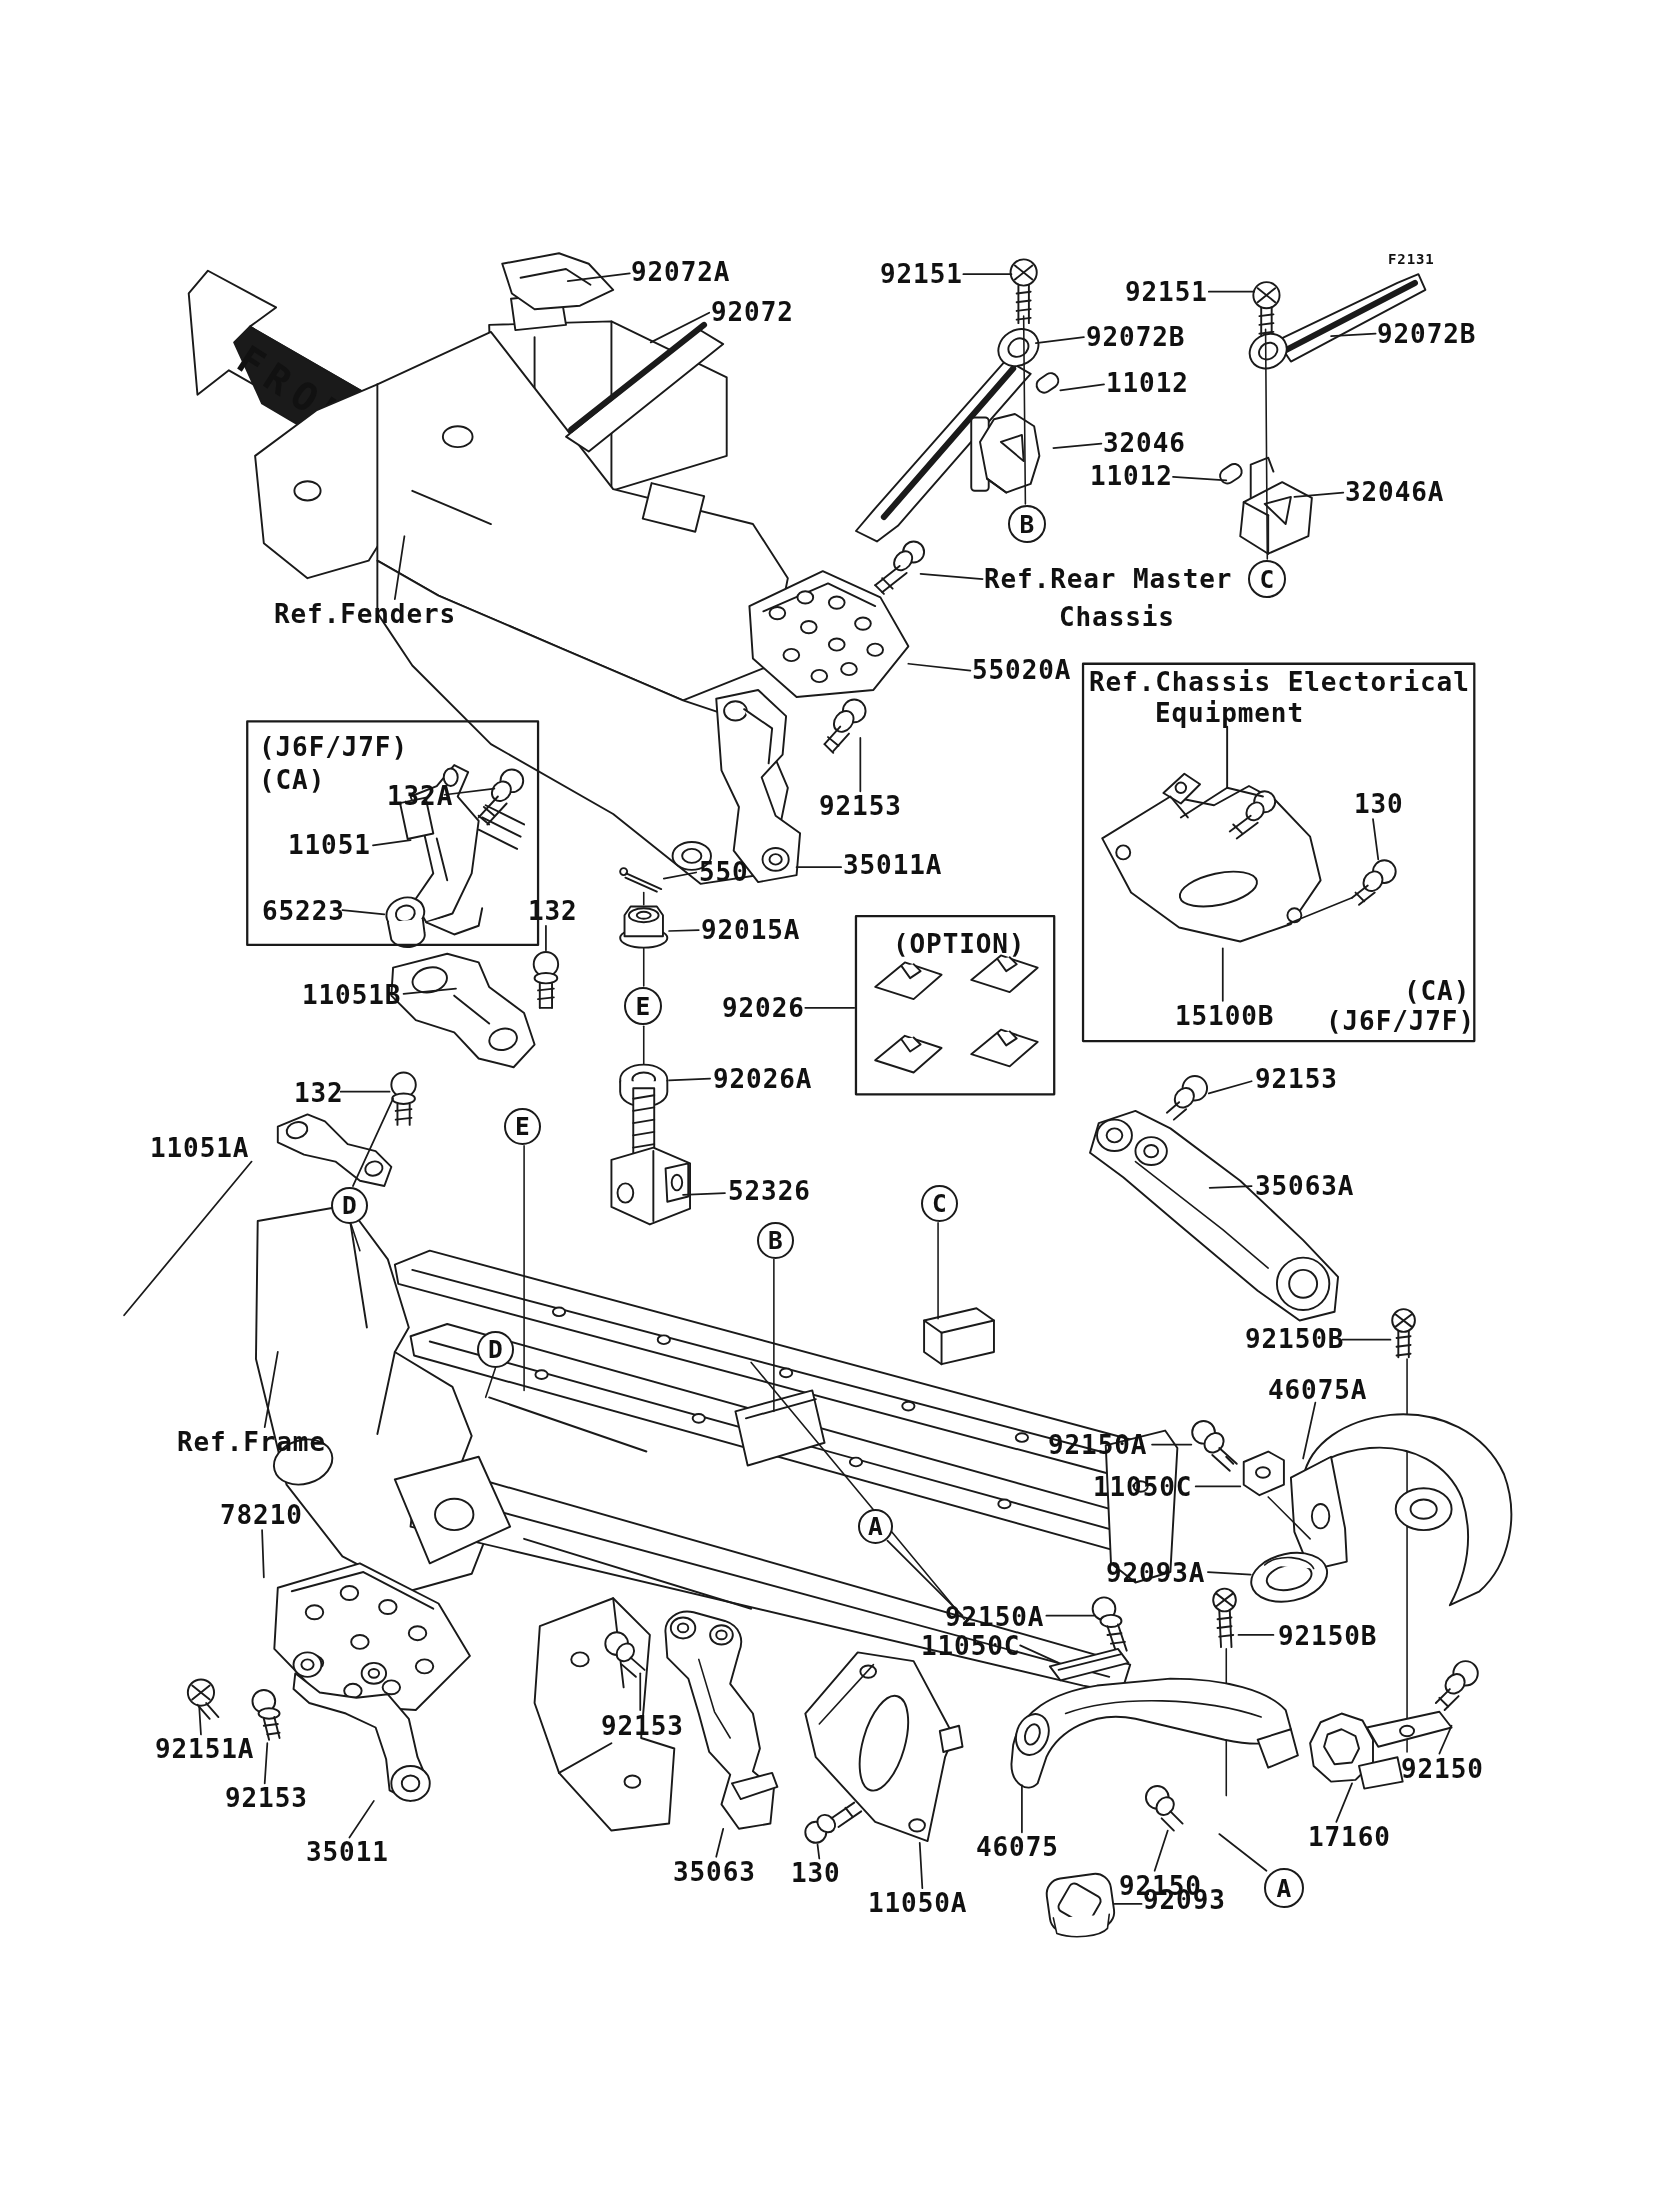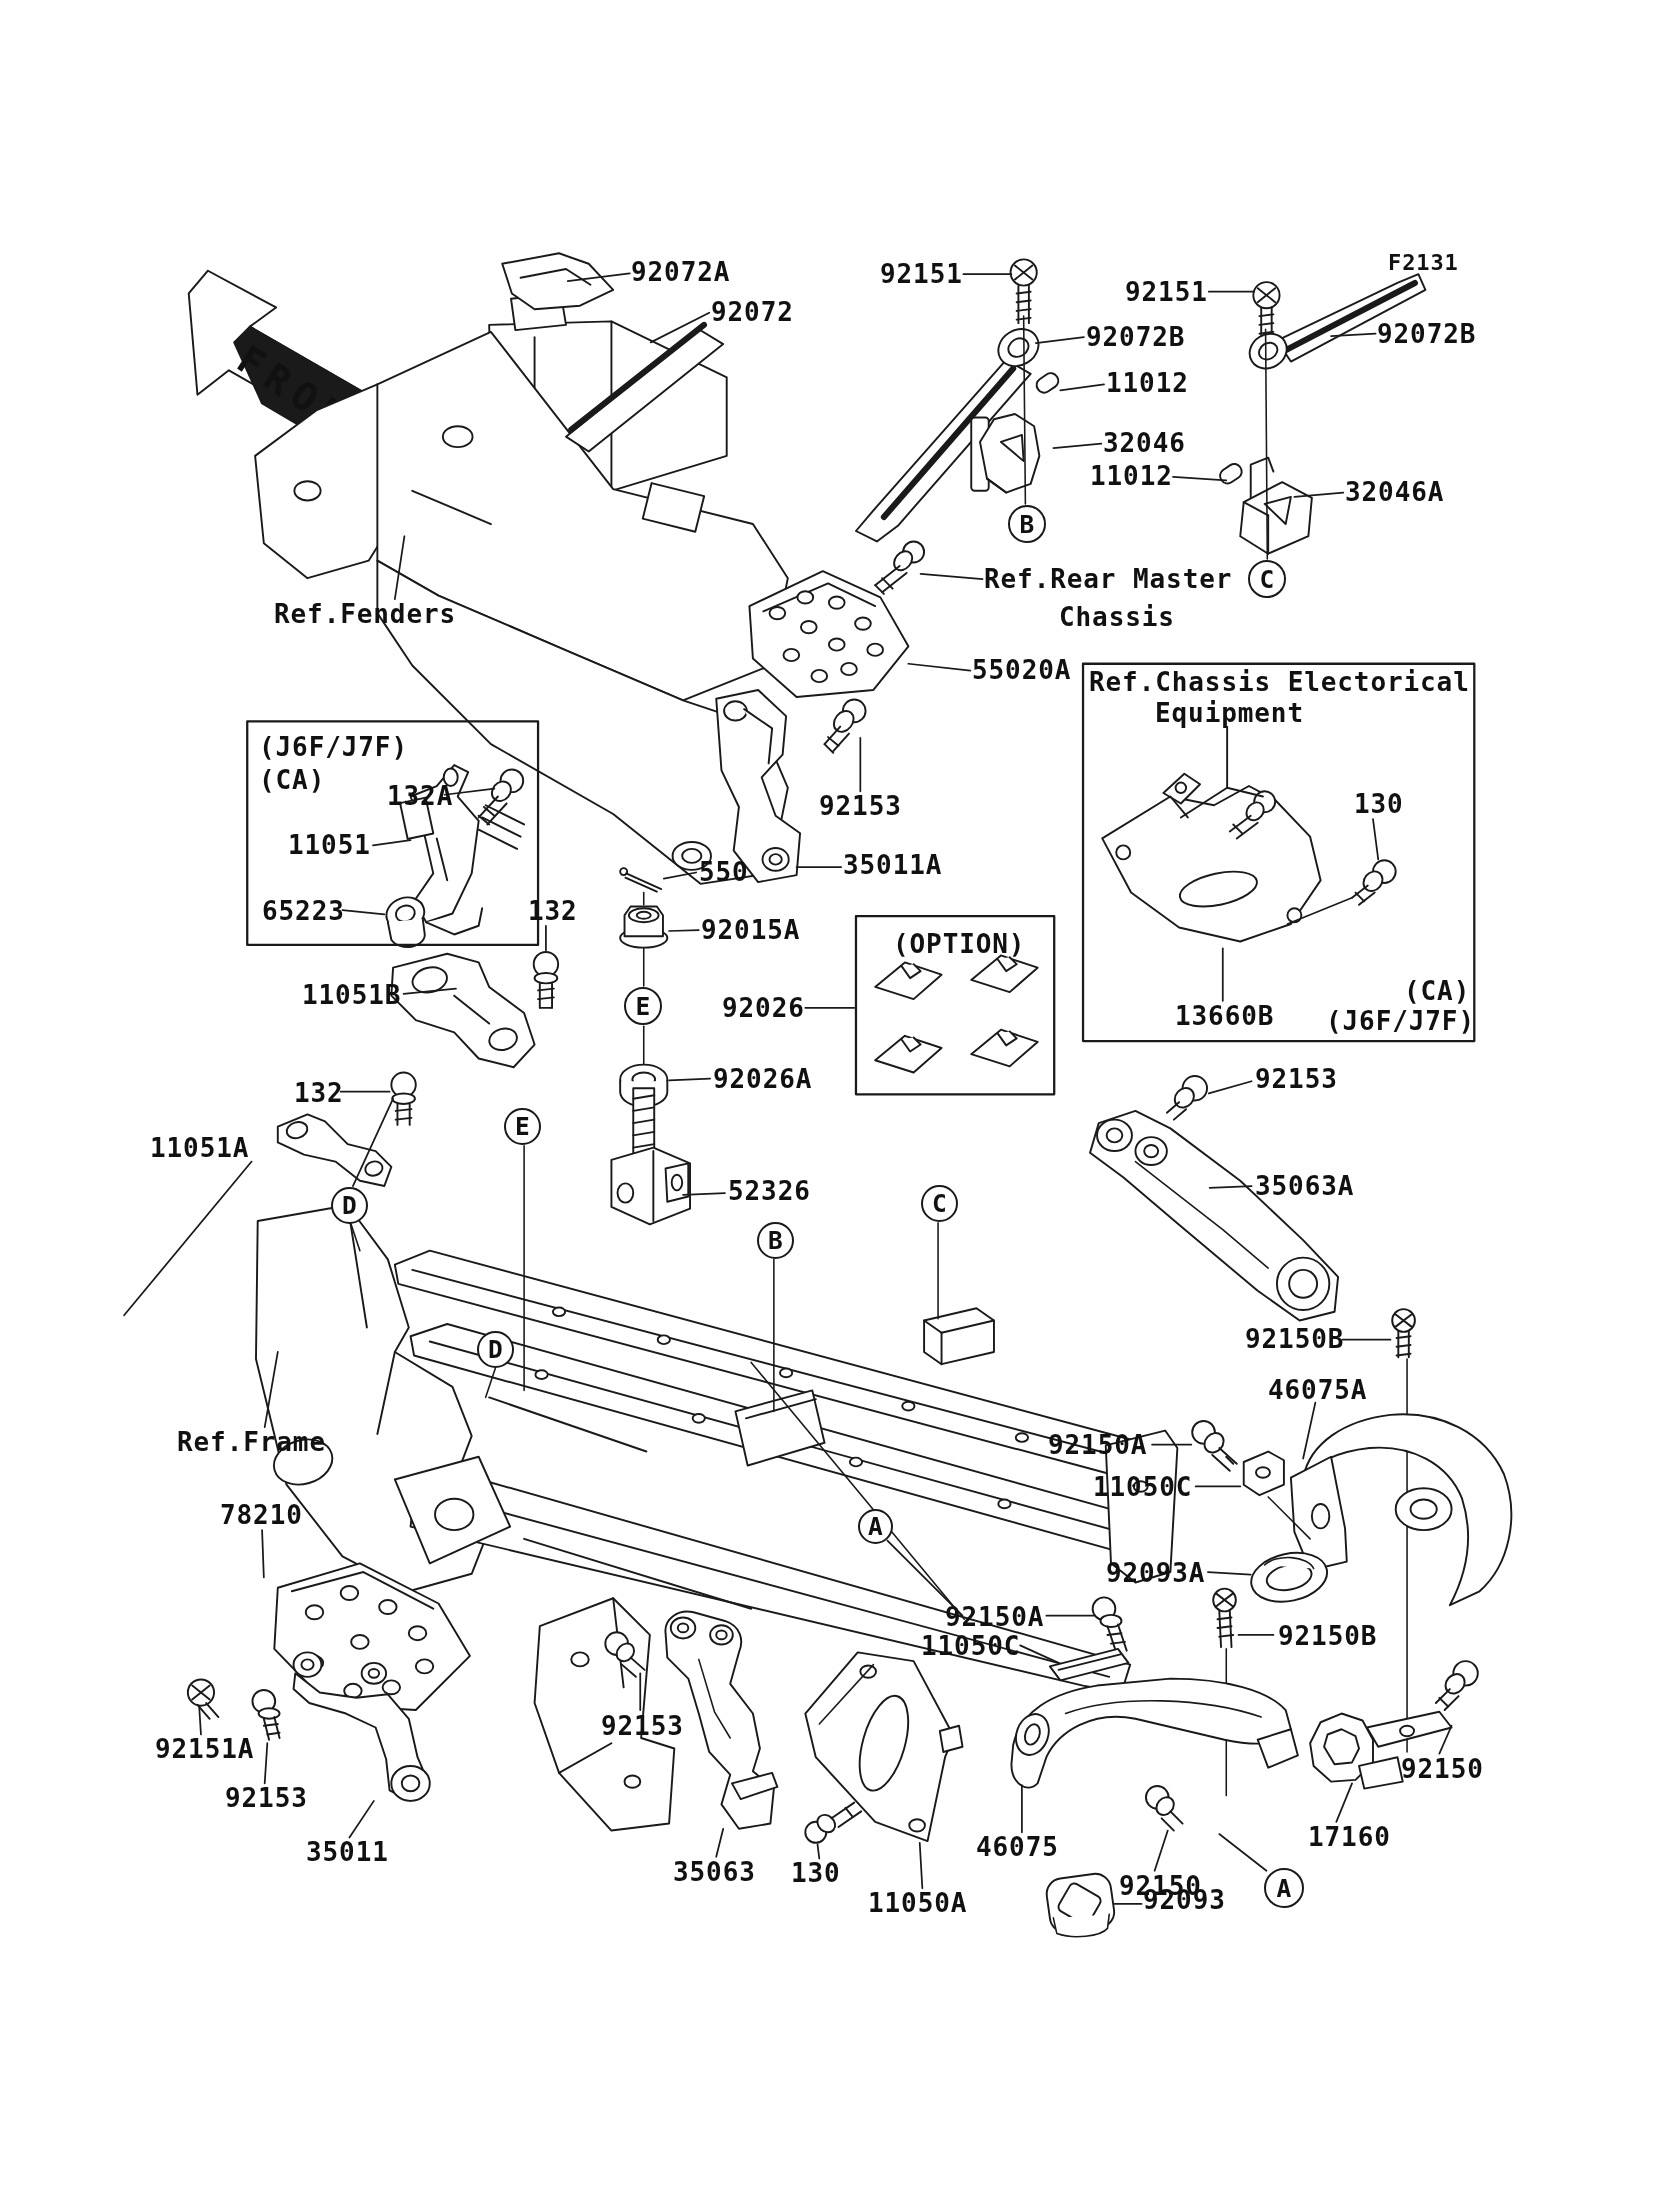--- a/index.html
+++ b/index.html
@@ -1,21 +1,21 @@
 <!DOCTYPE html>
 <html style="font-size:14px"><head>
 <meta charset="utf-8">
 <style>
   html,body{margin:0;padding:0;background:#e8e8e8;}
   #stage{position:relative;width:1677px;height:2193px;background:#ffffff;overflow:hidden;
          font-family:"DejaVu Sans Mono",monospace;}
   #art{position:absolute;left:0;top:0;}
   .lbl{position:absolute;font:bold 26px "DejaVu Sans Mono",monospace;color:#111;
        letter-spacing:0.9px;white-space:nowrap;line-height:1;}
-  .lbl.small{font-size:22px;text-align:right;}
+  .lbl.small{font-size:14px;text-align:right;}
   .balloon{position:absolute;border:2.6px solid #1a1a1a;border-radius:50%;
            display:flex;align-items:center;justify-content:center;background:#fff;
            font:bold 24.5px "DejaVu Sans Mono",monospace;color:#111;box-sizing:border-box;}
 </style>
 </head>
 <body>
 
 <div id="stage">
 
 <svg id="art" width="1677" height="2193" viewBox="0 0 1920 2511" fill="none" stroke="#1a1a1a" stroke-width="2.2" stroke-linejoin="round" stroke-linecap="round">
@@ -592,21 +592,21 @@
   <div class="lbl" style="left:528px;top:898px">132</div>
   <div class="lbl" style="left:302px;top:982px">11051B</div>
   <div class="lbl" style="left:699px;top:859px">550</div>
   <div class="lbl" style="left:701px;top:917px">92015A</div>
   <div class="lbl" style="left:722px;top:995px">92026</div>
   <div class="lbl" style="left:893px;top:931px">(OPTION)</div>
   <div class="lbl" style="left:713px;top:1066px">92026A</div>
   <div class="lbl" style="left:1089px;top:669px">Ref.Chassis Electorical</div>
   <div class="lbl" style="left:1155px;top:700px">Equipment</div>
   <div class="lbl" style="left:1354px;top:791px">130</div>
-  <div class="lbl" style="left:1175px;top:1003px">13660B</div>
+  <div class="lbl" style="left:1175px;top:1003px">15100B</div>
   <div class="lbl" style="left:1404px;top:978px">(CA)</div>
   <div class="lbl" style="left:1326px;top:1008px">(J6F/J7F)</div>
   <div class="lbl" style="left:294px;top:1080px">132</div>
   <div class="lbl" style="left:150px;top:1135px">11051A</div>
   <div class="lbl" style="left:728px;top:1178px">52326</div>
   <div class="lbl" style="left:1255px;top:1066px">92153</div>
   <div class="lbl" style="left:1255px;top:1173px">35063A</div>
   <div class="lbl" style="left:177px;top:1429px">Ref.Frame</div>
   <div class="lbl" style="left:1245px;top:1326px">92150B</div>
   <div class="lbl" style="left:1268px;top:1377px">46075A</div>

